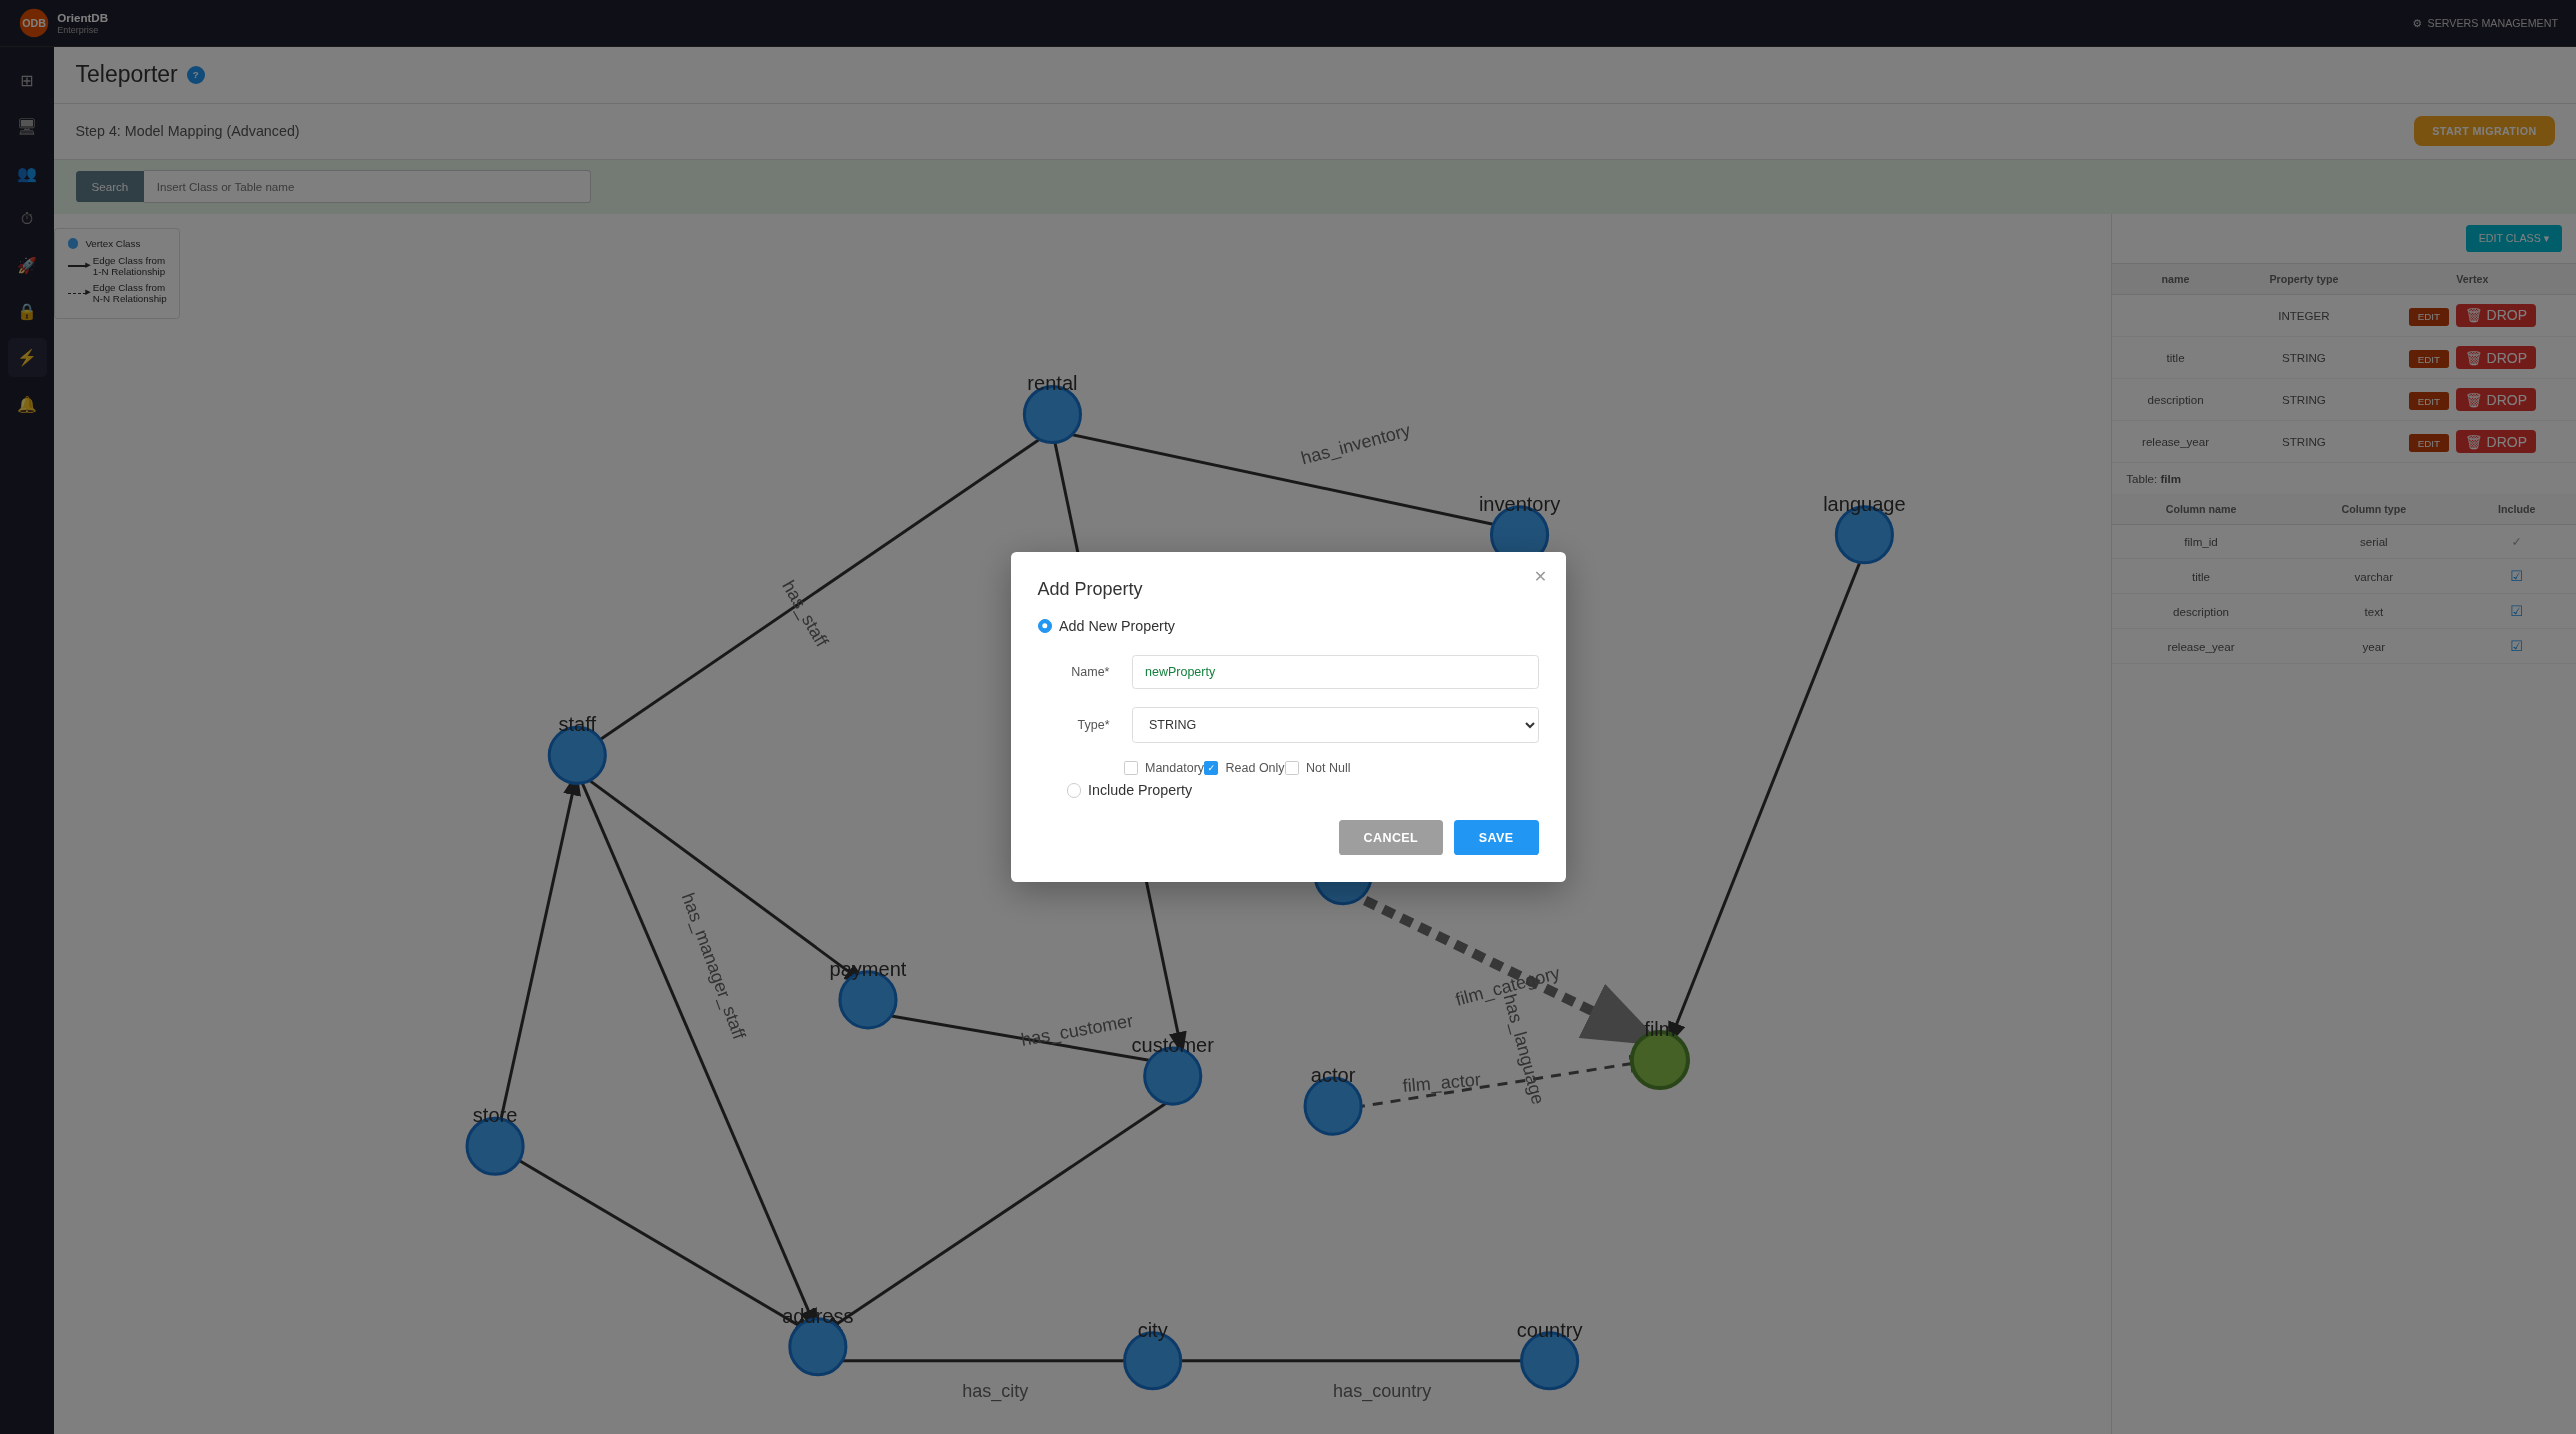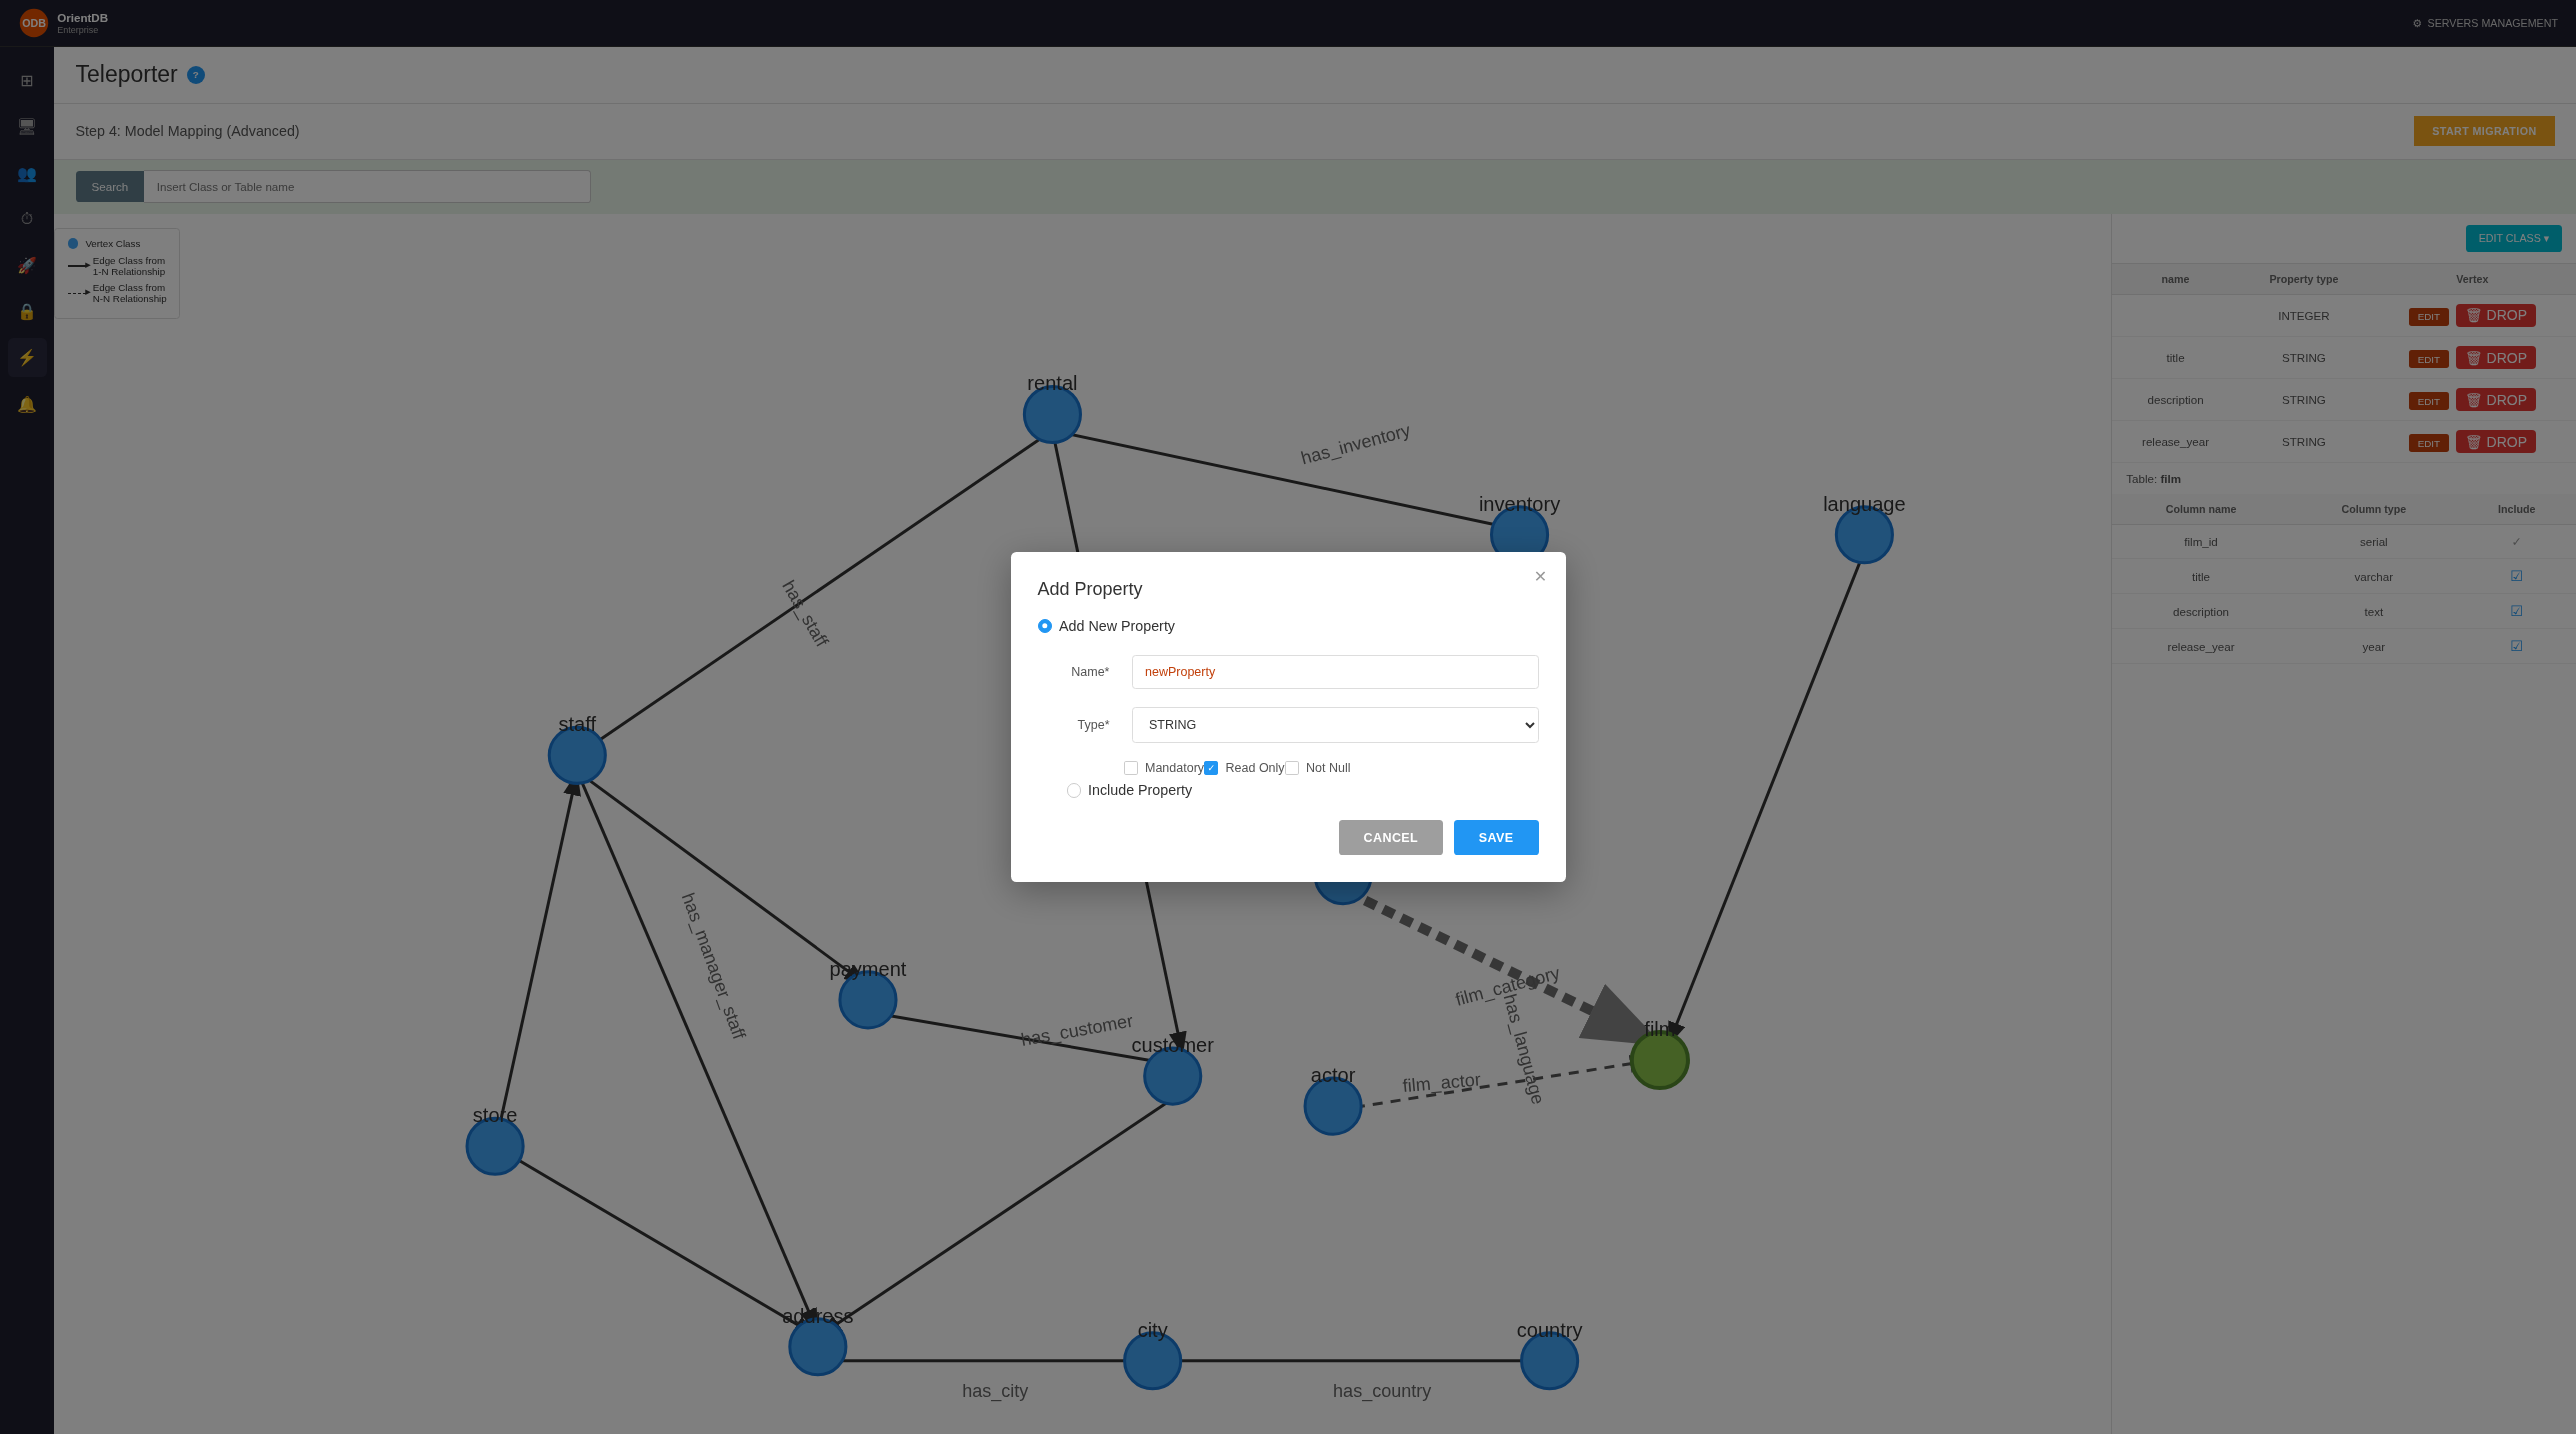--- a/index.html
+++ b/index.html
@@ -50,21 +50,21 @@
 
     
     .step-header {
       background: #fff; padding: 12.5px 21.5px; display: flex;
       align-items: center; justify-content: space-between;
       border-bottom: 0.9px solid #e0e0e0;
     }
     .step-title { font-size: 14.3px; color: #555; font-weight: 400; }
     .btn-start-migration {
       background: #f5a623; color: #fff; border: none; padding: 9px 18px;
-      font-size: 10.7px; font-weight: bold; border-radius: 0; cursor: pointer;
+      font-size: 10.7px; font-weight: bold; border-radius: 8px; cursor: pointer;
       letter-spacing: 0.4px;
     }
 
     
     .search-bar {
       background: #e8f5e9; padding: 10.7px 21.5px; display: flex;
       align-items: center; gap: 0;
     }
     .btn-search {
       background: #607d8b; color: #fff; border: none; padding: 9px 16px;
@@ -170,21 +170,21 @@
     }
     .radio-dot::after {
       content: ''; width: 5.4px; height: 5.4px; border-radius: 50%;
       background: #fff; position: absolute; top: 50%; left: 50%;
       transform: translate(-50%, -50%);
     }
     .form-row { display: flex; align-items: center; margin-bottom: 18px; }
     .form-label { width: 72px; text-align: right; font-size: 12.5px; color: #555; margin-right: 22px; }
     .form-input {
       flex: 1; padding: 9px 12.5px; font-size: 12.5px; border: 0.9px solid #ddd;
-      border-radius: 3.6px; outline: none; color: #c2410c;
+      border-radius: 3.6px; outline: none; color: #15803d;
     }
     .form-select {
       flex: 1; padding: 9px 12.5px; font-size: 12.5px; border: 0.9px solid #ddd;
       border-radius: 3.6px; outline: none; color: #333; background: #fff;
       cursor: pointer;
     }
     .checkboxes-row {
       display: flex; align-items: center; 
       margin-left: 86px; margin-bottom: 7px;
     }

